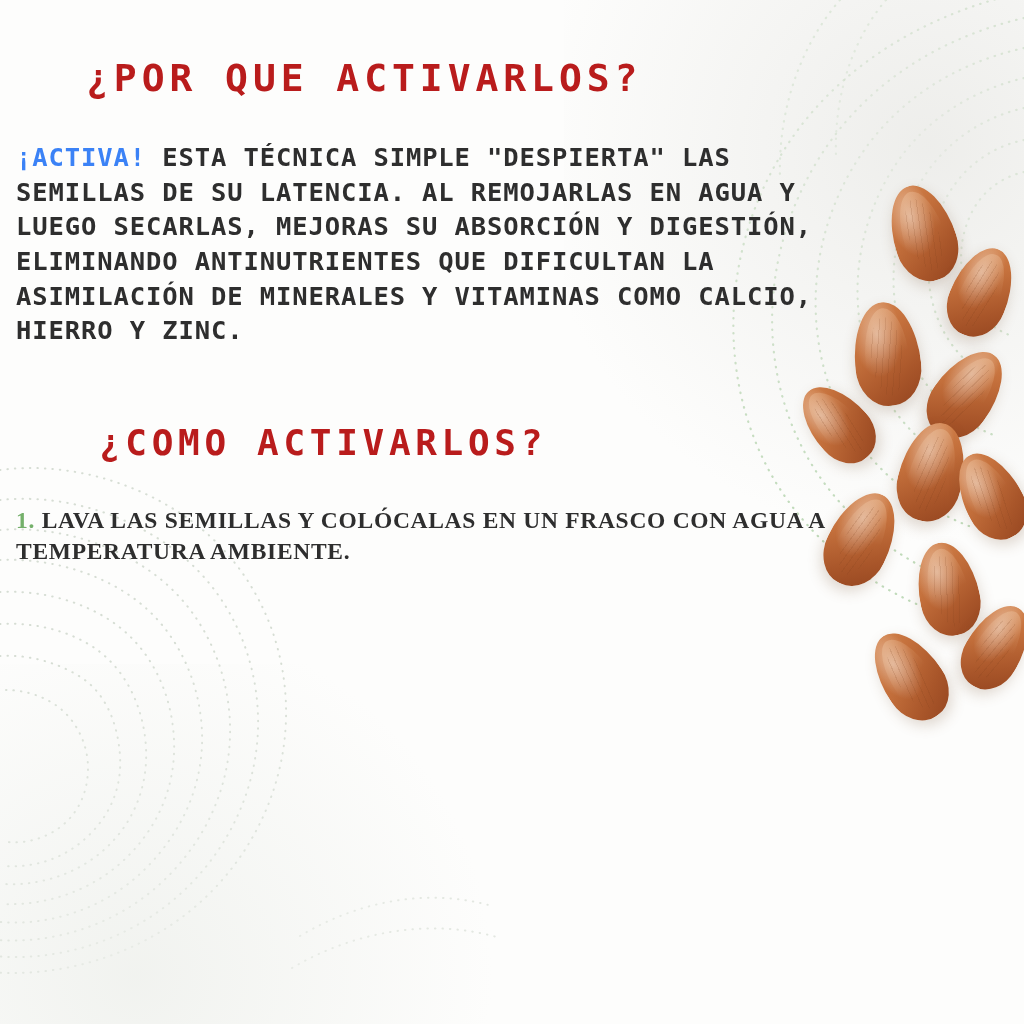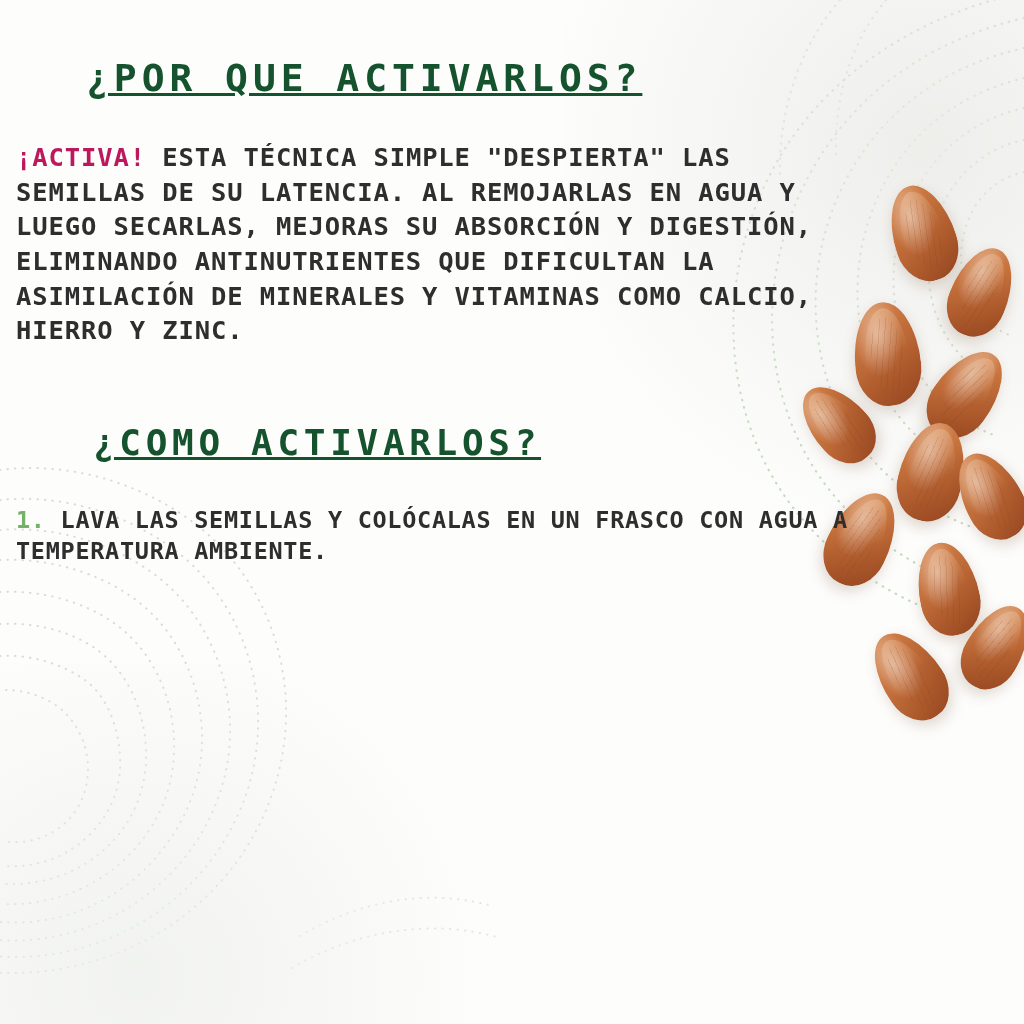--- a/index.html
+++ b/index.html
@@ -50,59 +50,59 @@
   }
 
   
   .content {
     position: relative;
     z-index: 3;
     padding: 0;
   }
 
   .title {
-    color: #14532d;
+    color: #b91c1c;
     font-weight: 700;
     letter-spacing: 0.13em;
     text-transform: uppercase;
-    text-decoration: underline;
   }
   .title-1 {
     font-size: 38px;
     margin: 56px 0 0 0;
     padding-left: 86px;
   }
   .title-2 {
     font-size: 36px;
-    margin: 1px;
+    margin: 7px;
     padding-left: 92px;
   }
 
   .intro {
     margin: 40px 0 0 0;
     padding: 0 150px 0 16px;
     font-size: 25.5px;
     line-height: 1.36;
     font-weight: 700;
     color: #2e2e2e;
     letter-spacing: 0.035em;
     text-transform: uppercase;
   }
   .intro .accent {
-    color: #be185d;
+    color: #3b82f6;
   }
 
   .section-how {
     margin-top: 74px;
   }
 
   .steps {
     margin: 42px 0 0 0;
     padding: 0 160px 0 16px;
     list-style: none;
+    font-family: Liberation Serif, serif;
   }
   .step {
     font-size: 23.5px;
     line-height: 1.33;
     font-weight: 700;
     color: #2e2e2e;
     letter-spacing: 0.03em;
     text-transform: uppercase;
     margin-bottom: 34px;
   }

